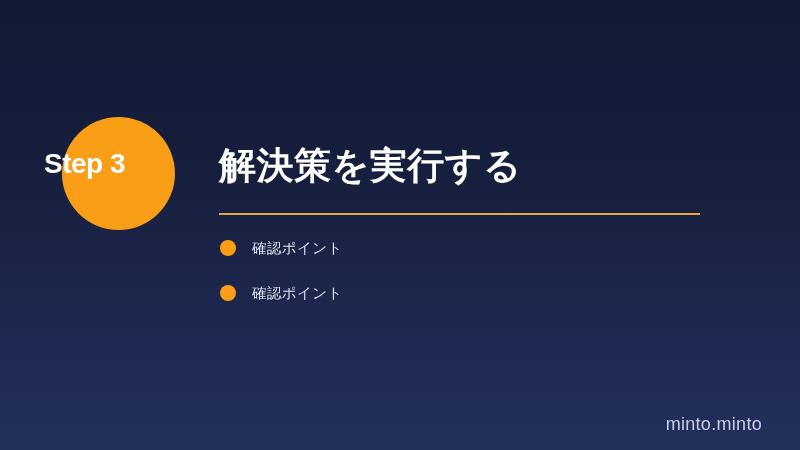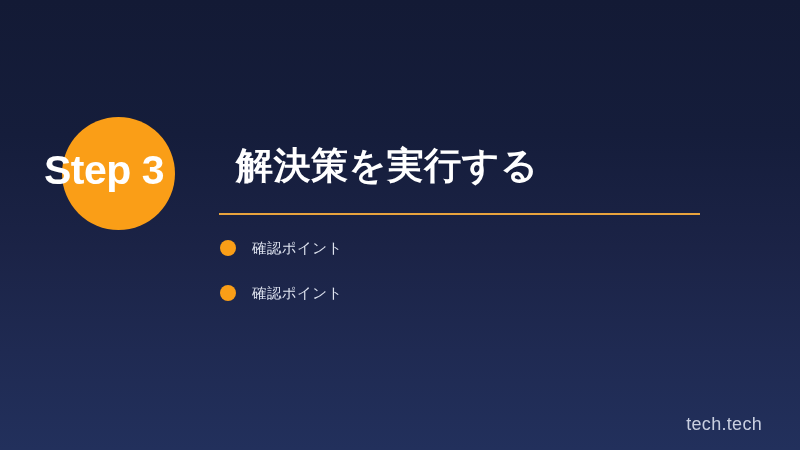--- a/index.html
+++ b/index.html
@@ -34,35 +34,34 @@
     width: 113px;
     height: 113px;
     border-radius: 50%;
     background: #FA9E17;
   }
   #step-label {
     position: absolute;
     left: 44px;
     top: 150px;
     width: 200px;
-    font-size: 41px;
+    font-size: 28px;
     font-weight: bold;
     color: #ffffff;
     letter-spacing: -0.5px;
     line-height: 1;
     white-space: nowrap;
   }
 
   
   #headline {
     position: absolute;
     left: 219px;
     top: 144px;
     width: 545px;
-    margin-left: 17px;
   }
   #headline-text {
     font-size: 37px;
     font-weight: bold;
     color: #ffffff;
     line-height: 1.18;
     letter-spacing: 0.5px;
     white-space: nowrap;
   }
   #headline-rule {
@@ -134,15 +133,15 @@
     <div class="bullet-row">
       <span class="bullet-dot"></span>
       <span class="bullet-text">確認ポイント</span>
     </div>
     <div class="bullet-row">
       <span class="bullet-dot"></span>
       <span class="bullet-text">確認ポイント</span>
     </div>
   </div>
 
-  <div id="footer-brand">tech.tech</div>
+  <div id="footer-brand">minto.minto</div>
 
 </div>
 
 </body></html>

